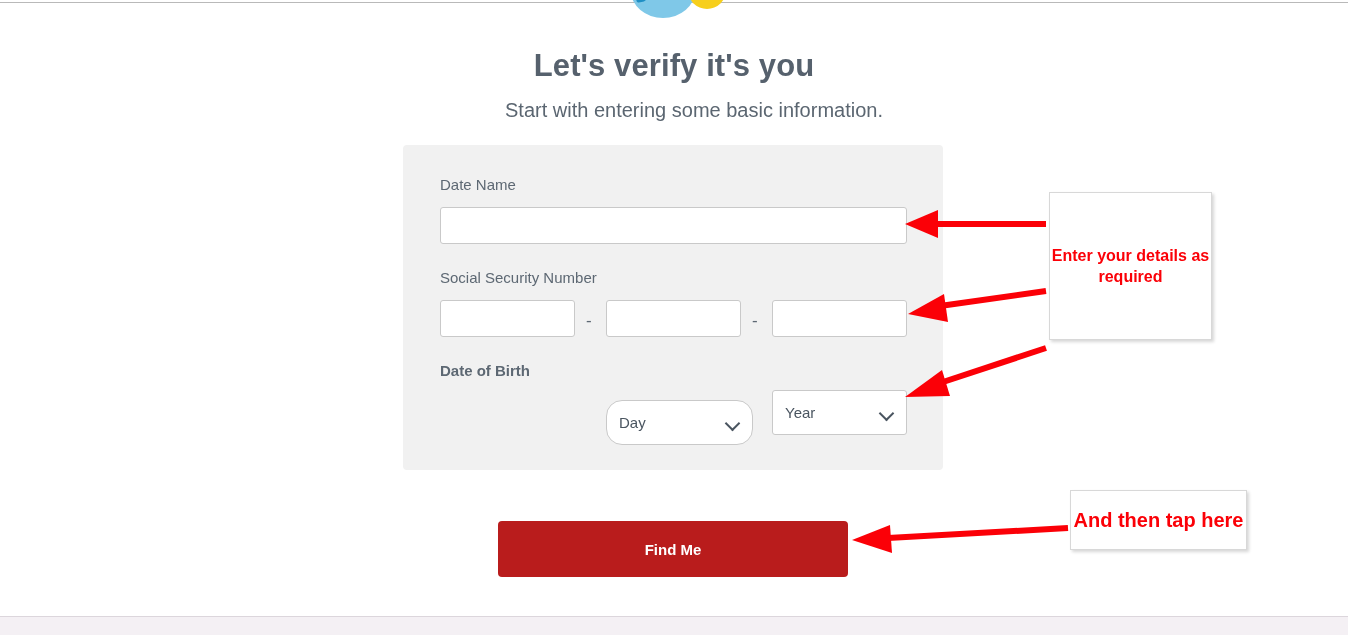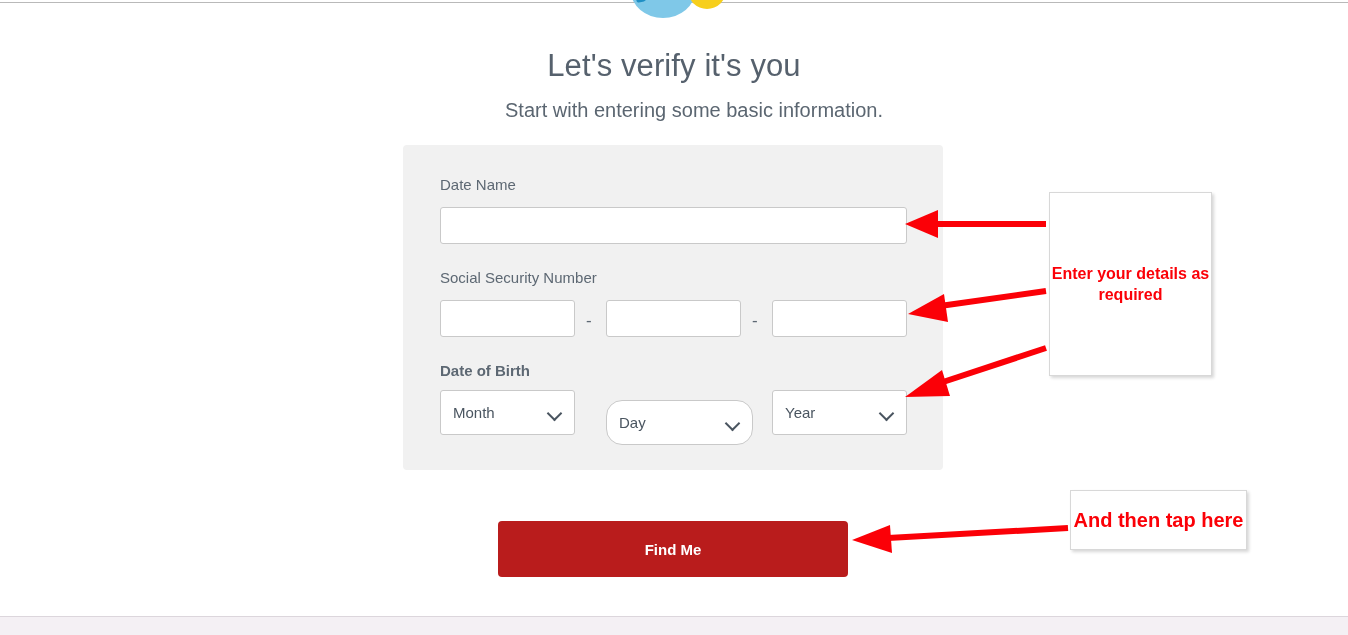--- a/index.html
+++ b/index.html
@@ -76,21 +76,21 @@
   }
 
   
   .heading {
     position: absolute;
     top: 48px;
     left: 0;
     width: 1348px;
     text-align: center;
     font-size: 31px;
-    font-weight: 400;
+    font-weight: 700;
     color: #56616d;
     letter-spacing: 0.1px;
   }
   .subheading {
     position: absolute;
     top: 99px;
     left: 0;
     width: 1348px;
     text-align: center;
     font-size: 20px;
@@ -207,21 +207,21 @@
     font-weight: bold;
     font-family: "Liberation Sans", sans-serif;
     display: flex;
     align-items: center;
     justify-content: center;
     text-align: center;
     line-height: 1.32;
   }
   .callout-details {
     left: 1049px; top: 192px;
-    width: 163px; height: 184px;
+    width: 163px; height: 148px;
     font-size: 16px;
   }
   .callout-tap {
     left: 1070px; top: 490px;
     width: 177px; height: 60px;
     font-size: 20px;
   }
 
   .anno-svg {
     position: absolute;
@@ -264,24 +264,20 @@
 
   <div class="field-label lbl-ssn">Social Security Number</div>
   <input class="text-input in-ssn1" type="text" value="" style="">
   <div class="ssn-dash dash-1">-</div>
   <input class="text-input in-ssn2" type="text" value="" style="">
   <div class="ssn-dash dash-2">-</div>
   <input class="text-input in-ssn3" type="text" value="" style="">
 
   <div class="field-label lbl-dob">Date of Birth</div>
 
-  <div class="select-box sel-month">
-    <span class="select-text">Month</span>
-    <span class="chev"></span>
-  </div>
 
   <div class="select-box sel-day">
     <span class="select-text">Day</span>
     <span class="chev"></span>
   </div>
 
   <div class="select-box sel-year">
     <span class="select-text">Year</span>
     <span class="chev"></span>
   </div>

